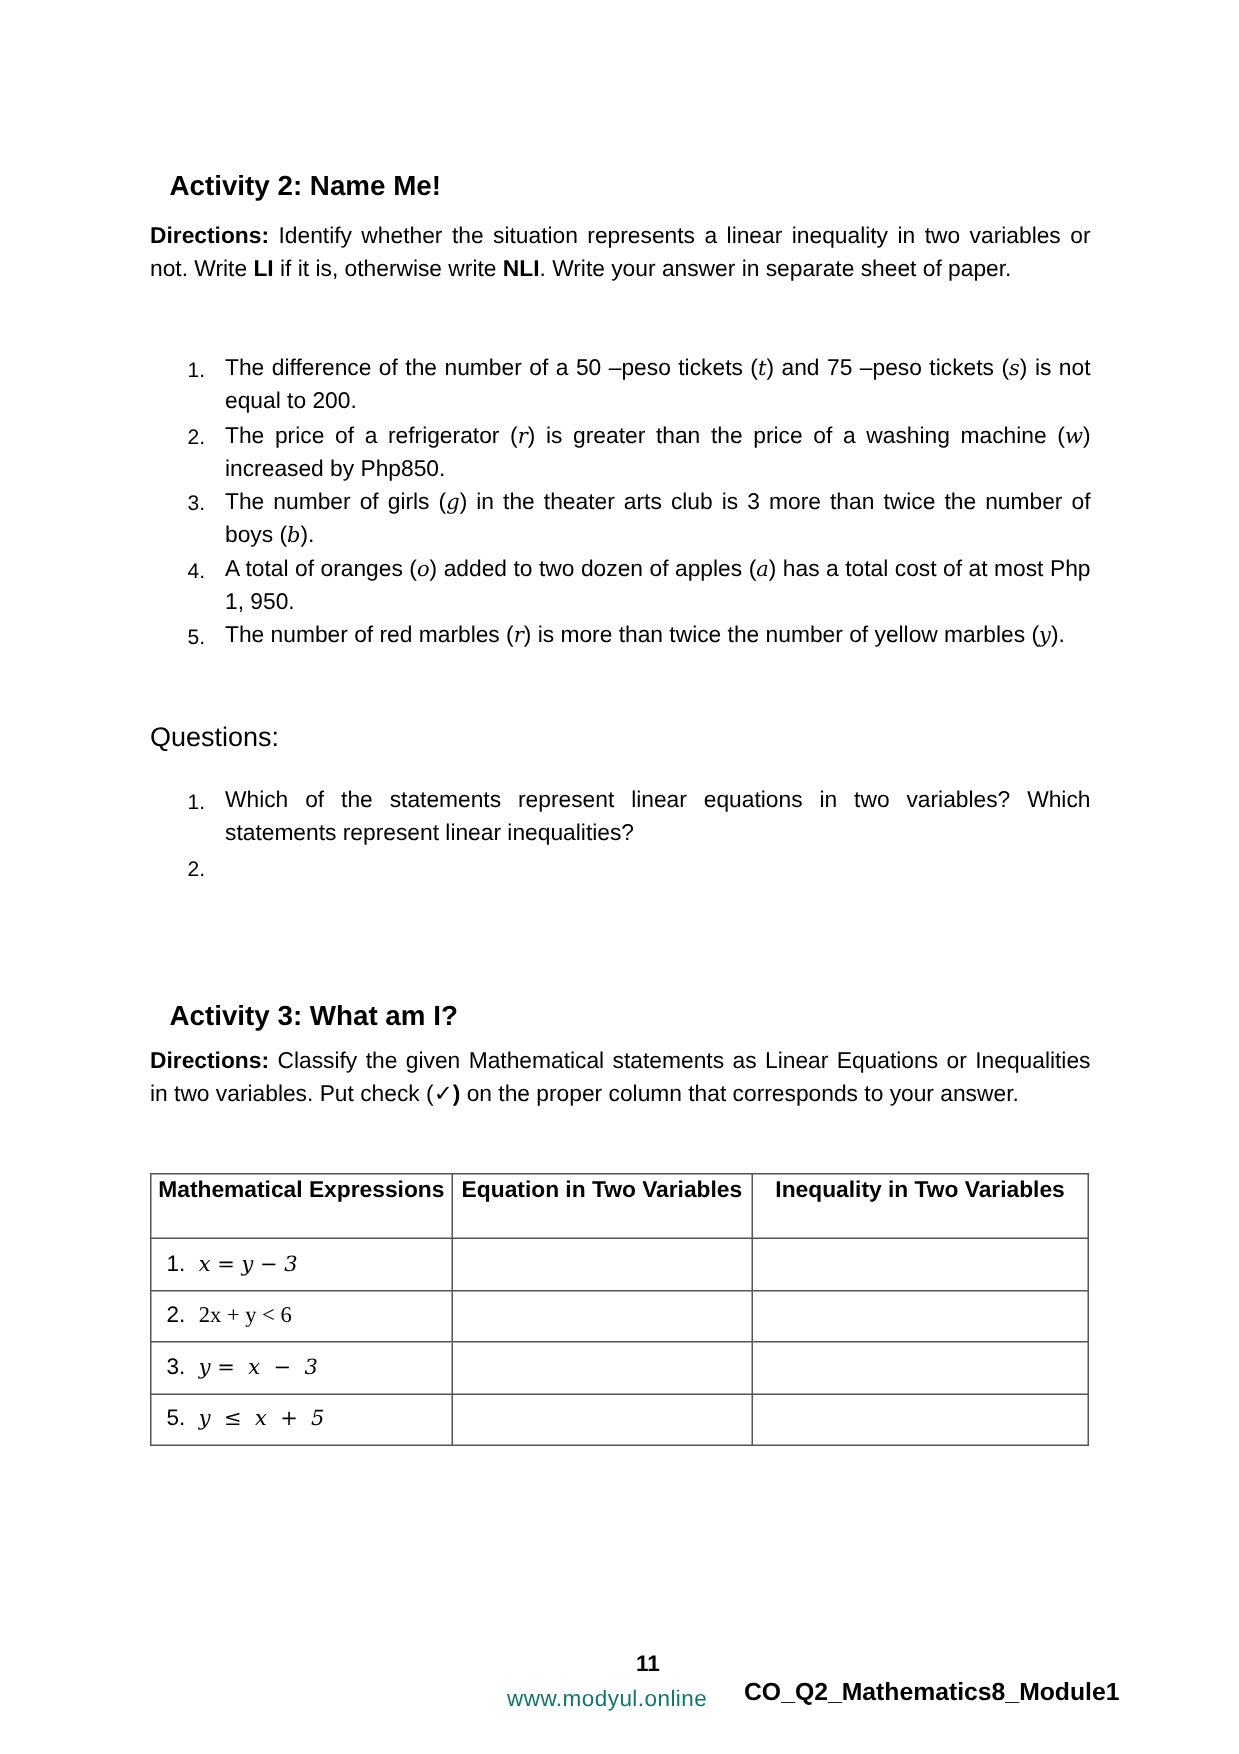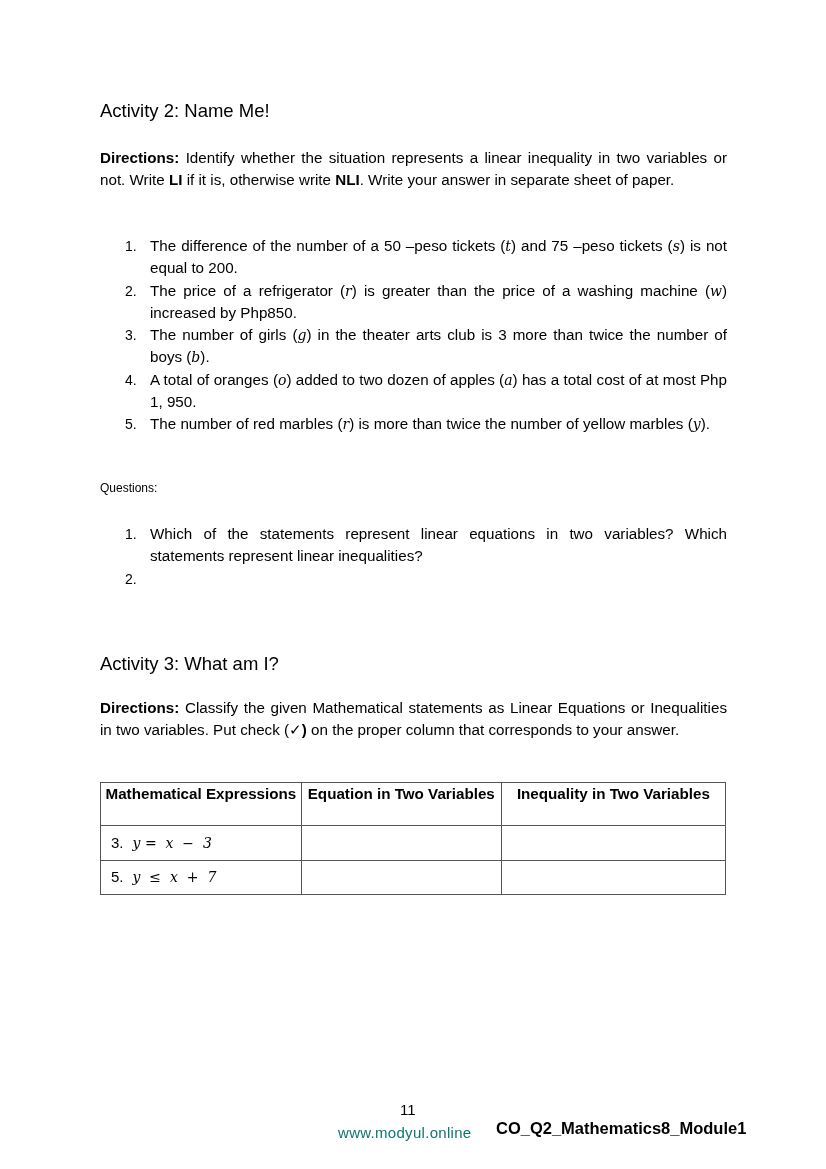--- a/index.html
+++ b/index.html
@@ -1,37 +1,37 @@
 <!DOCTYPE html>
 <html><head>
 <meta charset="utf-8">
 <style>
   html, body { margin: 0; padding: 0; background: #ffffff; }
   body { width: 826px; height: 1169px; position: relative; overflow: hidden;
          font-family: "Liberation Sans", sans-serif; color: #000; }
-  .h2 { position: absolute; left: 100px; font-size: 18.5px; font-weight: normal; margin: 0; }
+  .h2 { position: absolute; left: 100px; font-size: 18.5px; font-weight: bold; margin: 13px; }
   .para { position: absolute; left: 100px; width: 627px; font-size: 15.2px; line-height: 22.3px;
           text-align: justify; margin: 0; }
   .para b { font-weight: bold; margin-top: 17px; }
   ol.list { position: absolute; left: 100px; width: 627px; margin: 0; padding: 0; list-style: none;
             font-size: 15.2px; line-height: 22.3px; }
   ol.list li { position: relative; padding-left: 50px; text-align: justify; }
   ol.list li .num { position: absolute; left: 25px; top: 0; font-size: 14px; }
   .math { font-family: "DejaVu Serif", "Liberation Serif", serif; font-style: italic; font-size: 14px; }
-  .plain { position: absolute; left: 100px; font-size: 12px; margin: 0; }
+  .plain { position: absolute; left: 100px; font-size: 18px; margin: 0; }
   table.grid { position: absolute; left: 100px; top: 782px; width: 626px; border-collapse: collapse;
                font-size: 15.2px; }
   table.grid th, table.grid td { border: 1px solid #555; padding: 2px; }
   table.grid th { height: 39px; font-weight: bold; text-align: center; line-height: 19px; vertical-align: top; padding-top: 1px; }
   table.grid td { height: 29.5px; }
   table.grid td.expr { padding-left: 10px; font-family: "Liberation Serif", serif; font-size: 15px; }
   table.grid td.expr .num { font-family: "Liberation Sans", sans-serif; font-size: 15px; margin-right: 9px; }
   table.grid td.expr .m { font-family: "DejaVu Serif", serif; font-size: 14px; }
   .col1 { width: 199px; } .col2 { width: 200px; } .col3 { width: 225px; }
-  .pagenum { position: absolute; left: 400px; top: 1101px; font-size: 15px; }
+  .pagenum { position: absolute; left: 424px; top: 1101px; font-size: 15px; font-weight: bold; }
   .watermark { position: absolute; left: 338px; top: 1124px; font-size: 15px; color: #0f766e; letter-spacing: 0.3px; }
   .footer { position: absolute; left: 473px; top: 1119px; font-size: 16.5px; font-weight: bold; margin-left: 23px; }
 </style>
 </head>
 <body>
 
 <h2 class="h2" style="top:100px;">Activity 2: Name Me!</h2>
 
 <p class="para" style="top:147px;"><b>Directions:</b><span> Identify whether the situation represents a linear inequality in two variables or not. Write </span><b>LI</b><span> if it is, otherwise write </span><b>NLI</b><span>. Write your answer in separate sheet of paper.</span></p>
 
@@ -57,26 +57,36 @@
 <table class="grid">
   <thead>
     <tr>
       <th class="col1">Mathematical Expressions</th>
       <th class="col2">Equation in Two Variables</th>
       <th class="col3">Inequality in Two Variables</th>
     </tr>
   </thead>
   <tbody>
     <tr>
+      <td class="expr"><span class="num">1.</span><span class="m" style="font-style:italic;">x = y − 3</span></td>
+      <td></td>
+      <td></td>
+    </tr>
+    <tr>
+      <td class="expr"><span class="num">2.</span><span>2x + y &lt; 6</span></td>
+      <td></td>
+      <td></td>
+    </tr>
+    <tr>
       <td class="expr"><span class="num">3.</span><span class="m" style="font-style:italic; white-space:pre;">y =  x  −  3</span></td>
       <td></td>
       <td></td>
     </tr>
     <tr>
-      <td class="expr"><span class="num">5.</span><span class="m" style="font-style:italic; white-space:pre;">y  ≤  x  +  7</span></td>
+      <td class="expr"><span class="num">5.</span><span class="m" style="font-style:italic; white-space:pre;">y  ≤  x  +  5</span></td>
       <td></td>
       <td></td>
     </tr>
   </tbody>
 </table>
 
 <div class="pagenum">11</div>
 <div class="watermark">www.modyul.online</div>
 <div class="footer">CO_Q2_Mathematics8_Module1</div>
 

